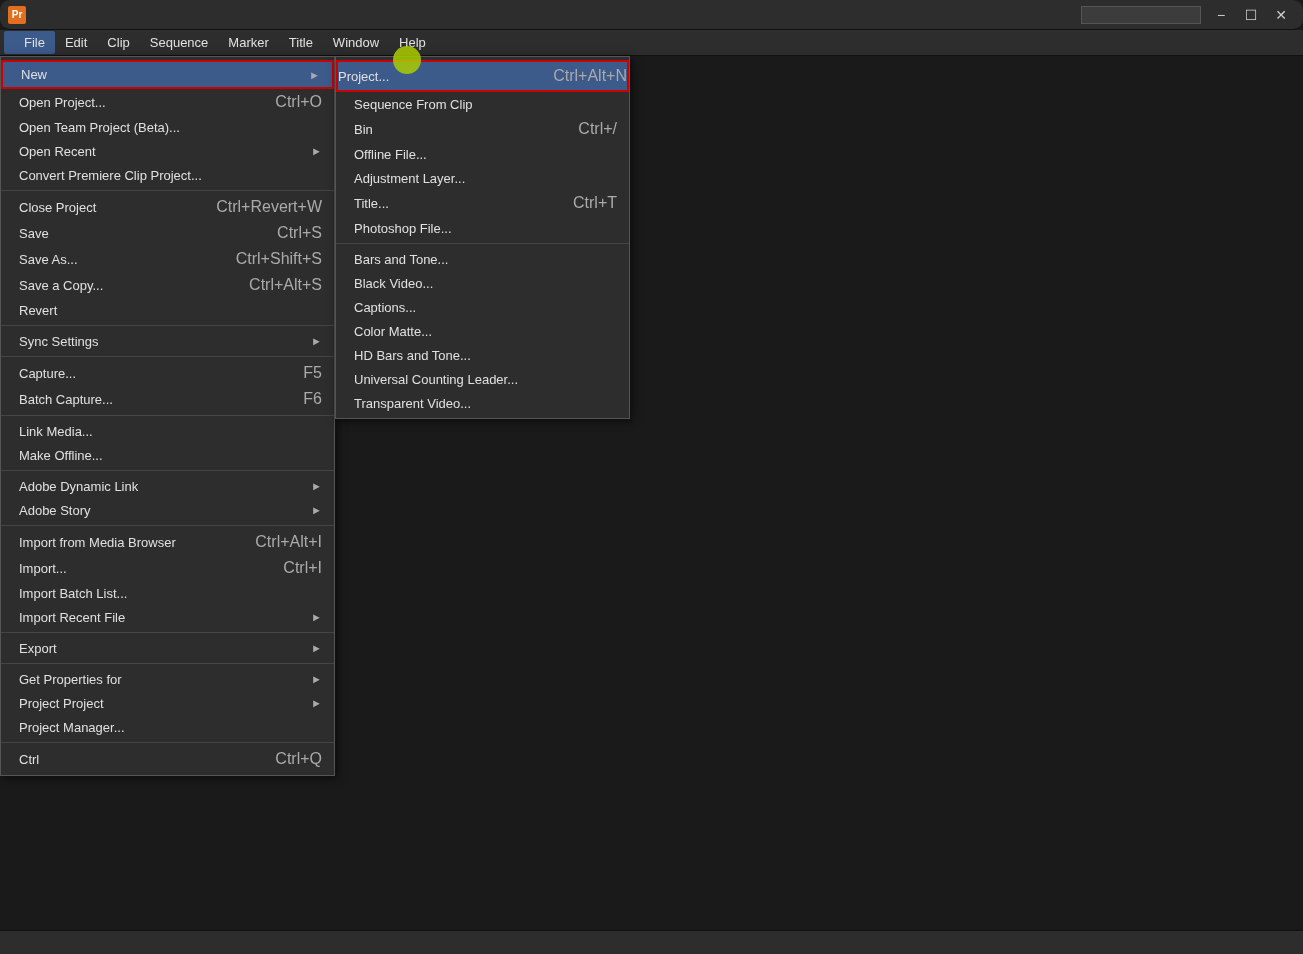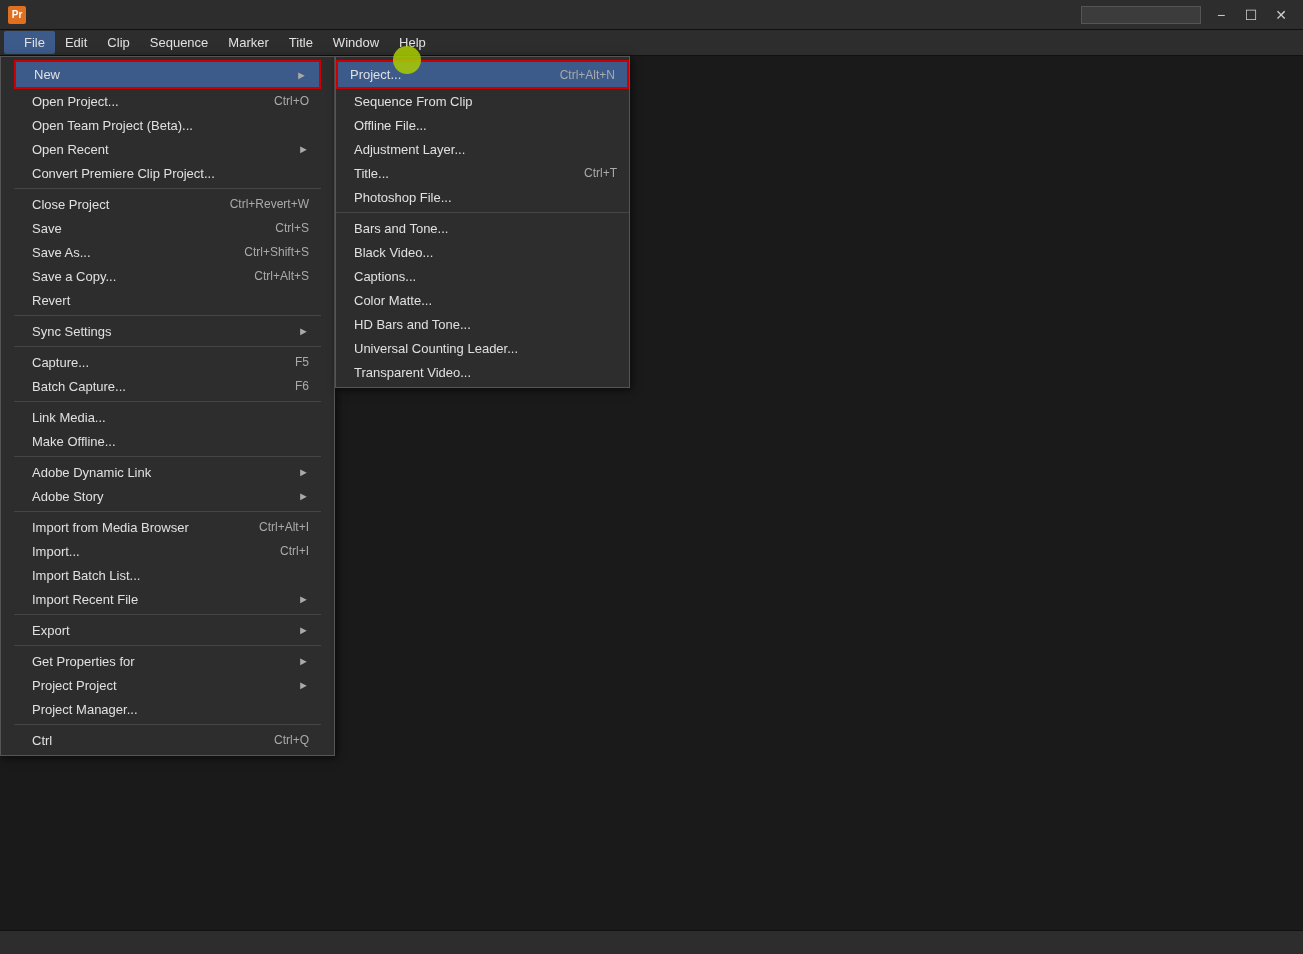--- a/index.html
+++ b/index.html
@@ -16,20 +16,21 @@
 
     
     .title-bar {
       height: 30px;
       background: #2d2d2d;
       display: flex;
       align-items: center;
       padding: 0 8px;
       gap: 6px;
       border-bottom: 1px solid #111;
+      border-radius: 10px;
     }
     .title-bar-icon {
       width: 18px;
       height: 18px;
       background: #e07020;
       border-radius: 2px;
       display: flex; align-items: center; justify-content: center;
       font-size: 10px; font-weight: bold; color: #fff;
     }
     .title-bar-text {
@@ -104,38 +105,38 @@
     
     .file-menu {
       position: absolute;
       top: 0;
       left: 0;
       background: #2d2d2d;
       border: 1px solid #555;
       min-width: 335px;
       z-index: 200;
       box-shadow: 2px 2px 8px rgba(0,0,0,0.6);
-      padding: 3px 13px;
+      padding: 3px 0;
     }
 
     .menu-row {
       display: flex;
       align-items: center;
       padding: 4px 12px 4px 18px;
       cursor: pointer;
       position: relative;
       min-height: 24px;
     }
     .menu-row-label {
       flex: 1;
       font-size: 13px;
     }
     .menu-row-shortcut {
       color: #aaa;
-      font-size: 12px;
+      font-size: 16px;
       margin-left: 20px;
     }
     .menu-row-arrow {
       color: #aaa;
       font-size: 11px;
       margin-left: 8px;
     }
     .menu-separator {
       height: 1px;
       background: #444;
@@ -342,29 +343,33 @@
         <div class="menu-separator"></div>
         <div class="menu-row">
     <span class="menu-row-label">Ctrl</span>
     <span class="menu-row-shortcut">Ctrl+Q</span>
 
   </div>
       </div>
   </div>
 
   <div class="new-submenu" id="new-submenu">
-  <div class="menu-row highlighted-project" style="background: rgb(60, 90, 138); border: 2px solid rgb(204, 0, 0); padding: 5px 12px;">
+  <div class="menu-row highlighted-project" style="background: rgb(60, 90, 138); border: 2px solid rgb(204, 0, 0); padding: 5px 0;">
     <span class="menu-row-label">Project...</span>
     <span class="menu-row-shortcut">Ctrl+Alt+N</span>
   </div>
       <div class="menu-row">
     <span class="menu-row-label">Sequence From Clip</span>
 
   </div>
       <div class="menu-row">
+    <span class="menu-row-label">Bin</span>
+    <span class="menu-row-shortcut">Ctrl+/</span>
+  </div>
+      <div class="menu-row">
     <span class="menu-row-label">Offline File...</span>
 
   </div>
       <div class="menu-row">
     <span class="menu-row-label">Adjustment Layer...</span>
 
   </div>
       <div class="menu-row">
     <span class="menu-row-label">Title...</span>
     <span class="menu-row-shortcut">Ctrl+T</span>

